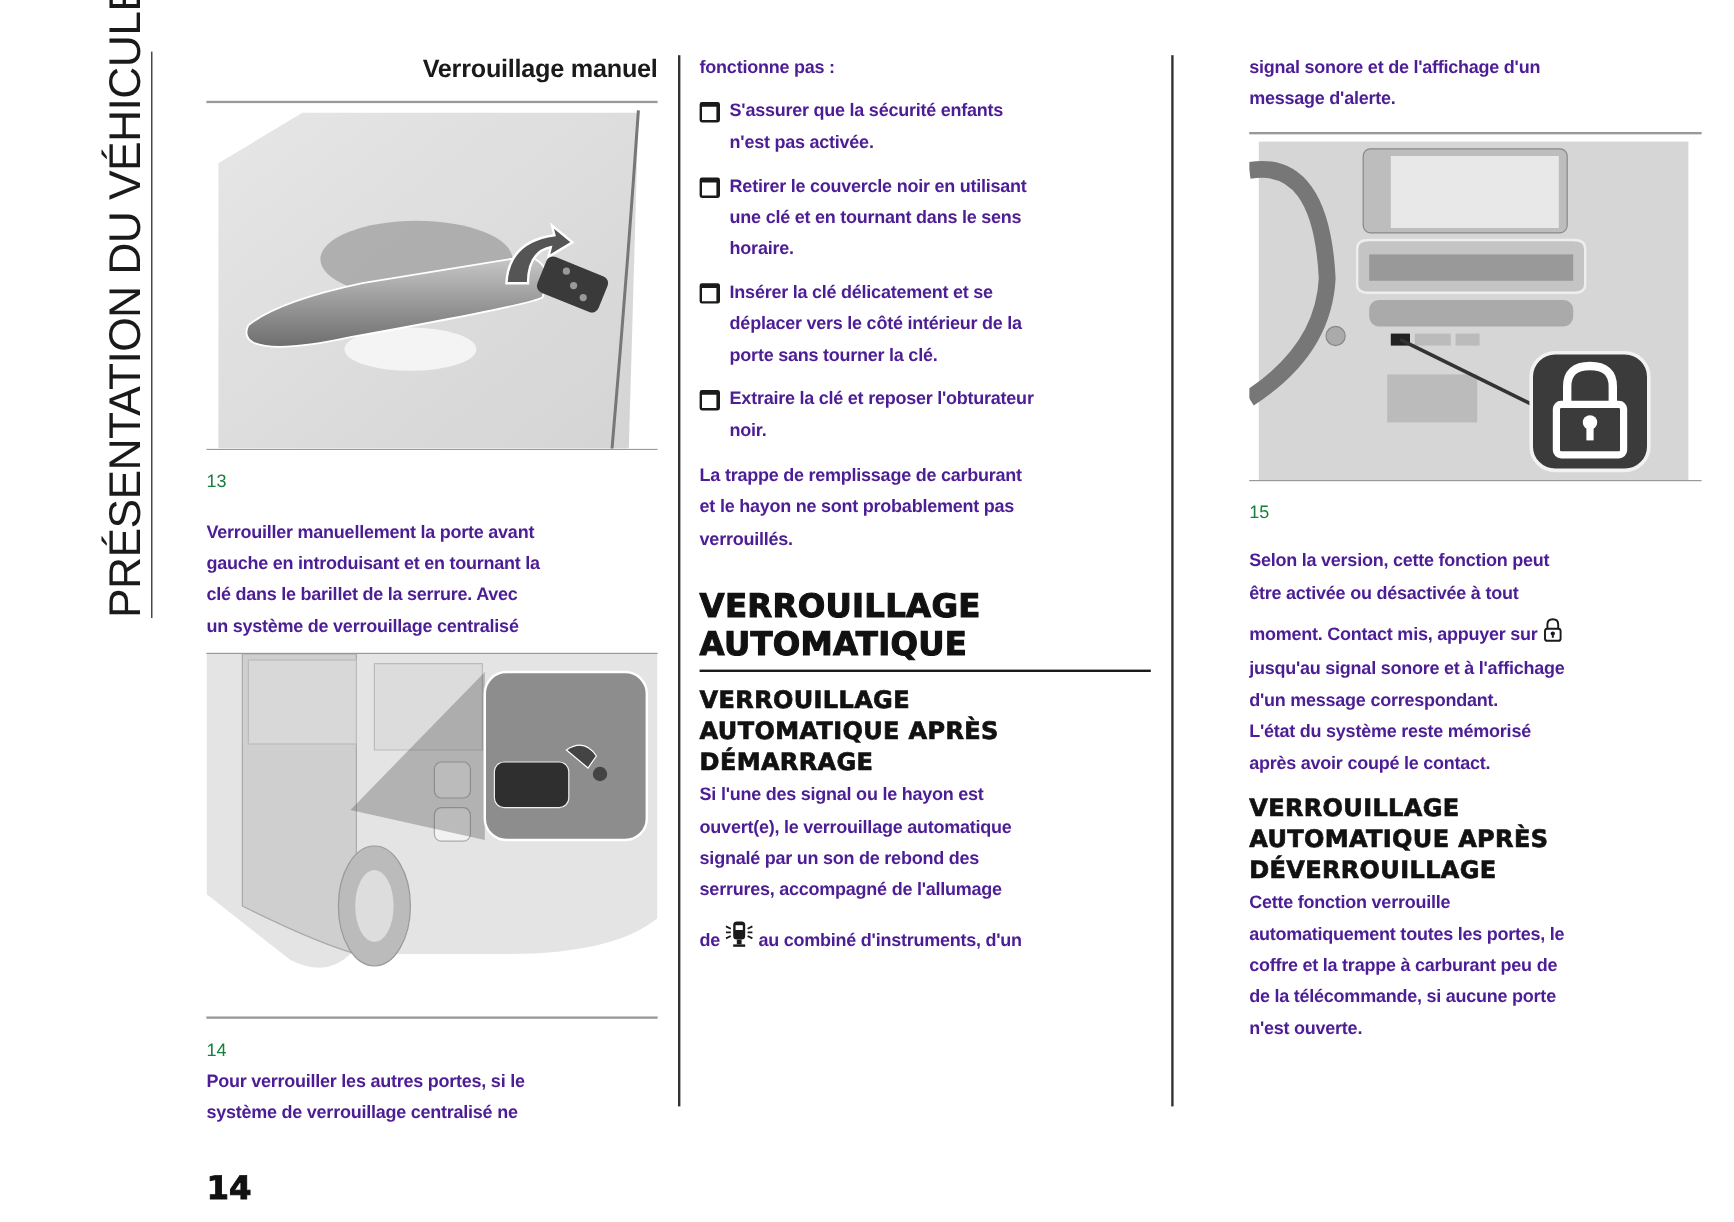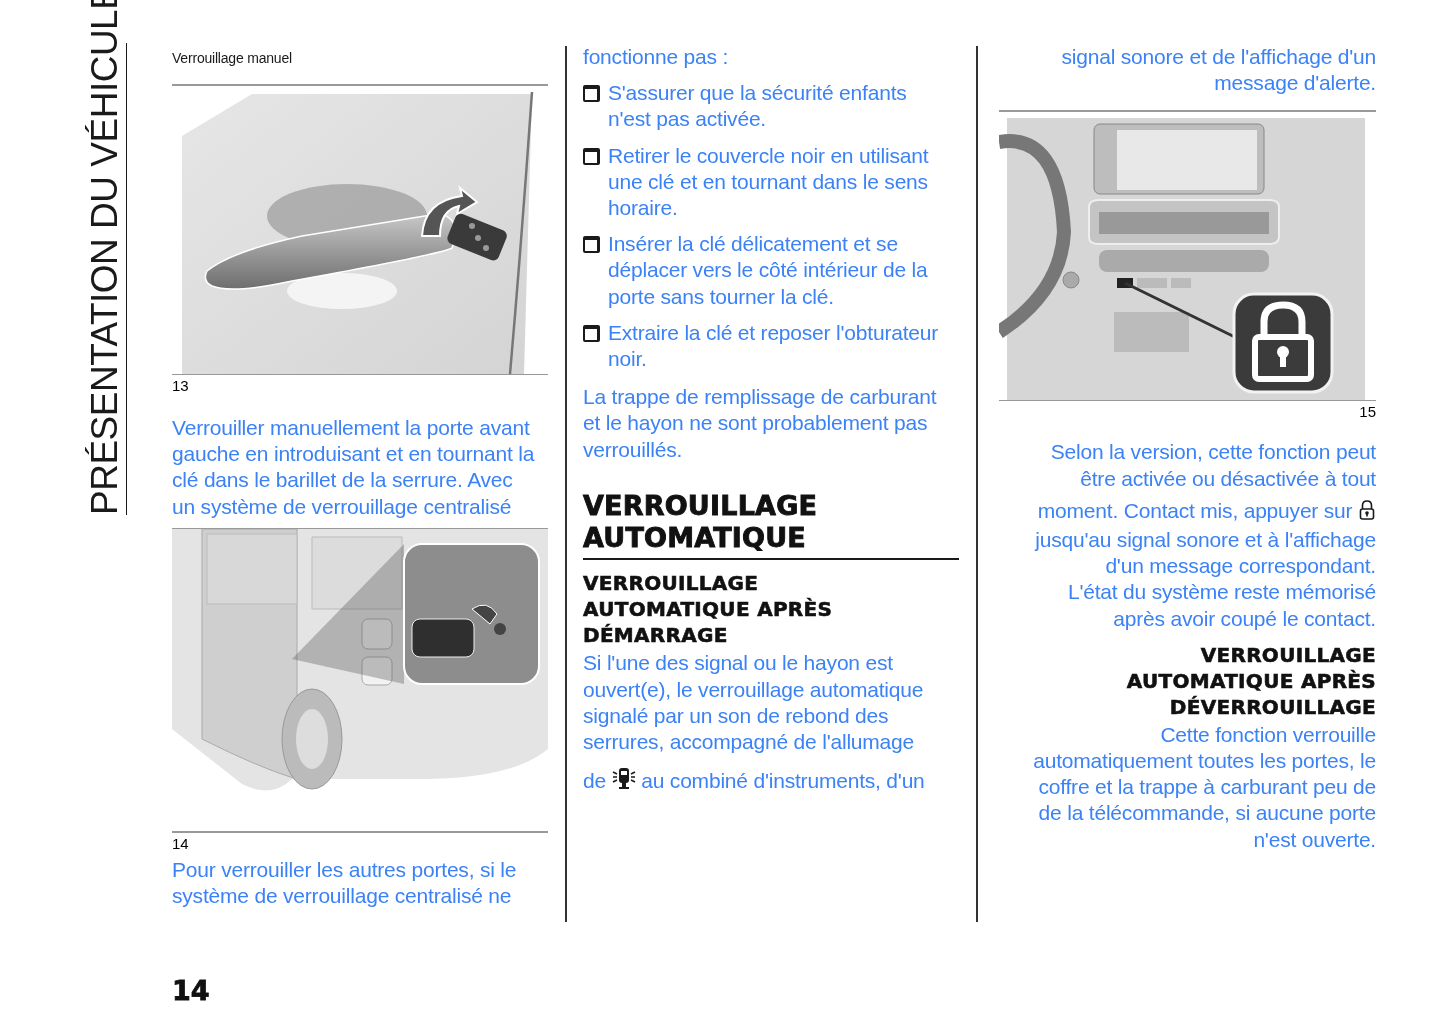--- a/index.html
+++ b/index.html
@@ -13,29 +13,29 @@
     font-size: 37px; font-weight: 400; letter-spacing: -0.5px;
     white-space: nowrap; color: #1a1a1a;
     border-bottom: 1.5px solid #1a1a1a; padding-bottom: 2px;
     line-height: 38px;
     width: 472px;
   }
 
   .col { position: absolute; top: 44px; }
   .col1 { left: 172px; width: 376px; }
   .col2 { left: 583px; width: 376px; }
-  .col3 { left: 999px; width: 377px; text-align: right; }
+  .col3 { left: 1041px; width: 377px; }
 
   .vdiv { position: absolute; top: 46px; width: 1.5px; height: 876px; background: #333; }
 
-  .p { font-size: 21px; line-height: 26.2px; letter-spacing: -0.2px; color: #3b82f6; }
-  .h-small { font-size: 14px; font-weight: 400; line-height: 28px; letter-spacing: -0.2px; }
+  .p { font-size: 15px; line-height: 26.2px; letter-spacing: -0.2px; color: #4c1d95; font-weight: bold; }
+  .h-small { font-size: 21px; font-weight: 700; line-height: 28px; letter-spacing: -0.2px; text-align: right; }
 
   .rule { height: 1.5px; background: #999; width: 100%; }
-  .fig-num { font-size: 15px; line-height: 18px; color: #000000; margin-top: 2px; font-weight: 300; }
+  .fig-num { font-size: 15px; line-height: 18px; color: #15803d; margin-top: 18px; font-weight: 300; }
 
   .fig { position: relative; overflow: hidden; }
 
   .bullet { display: flex; align-items: flex-start; margin-top: 10px; }
   .bullet .box {
     flex: 0 0 auto; width: 17px; height: 17px; margin-top: 5px; margin-right: 8px;
     border: 2px solid #1a1a1a; border-top-width: 4px; border-right-width: 3px; border-radius: 2px;
   }
   .bullet .txt { flex: 1; }
 

